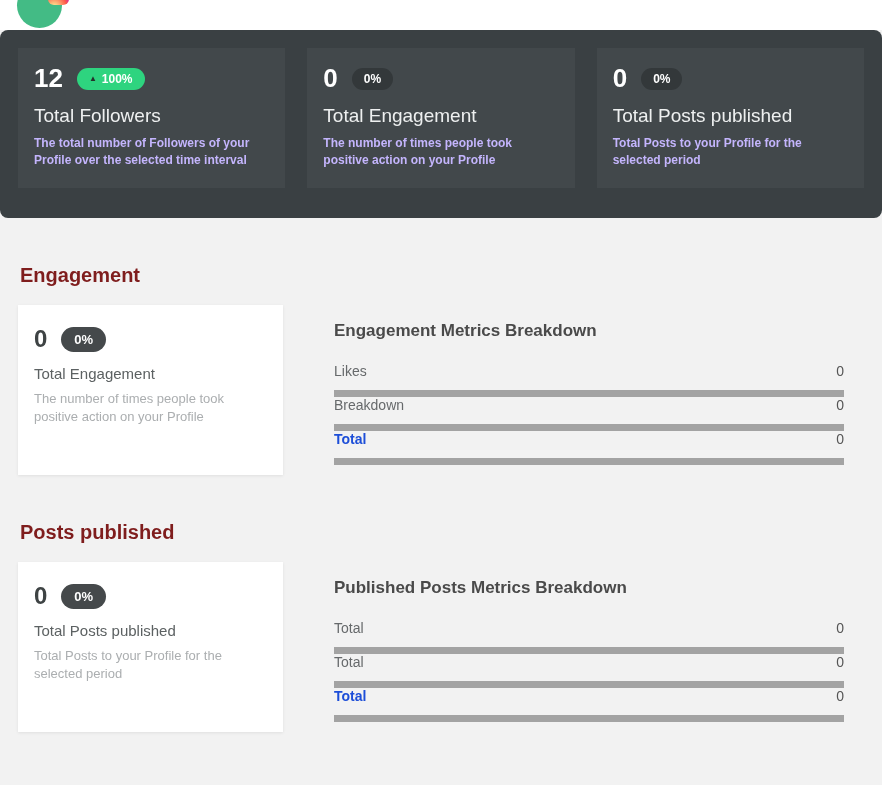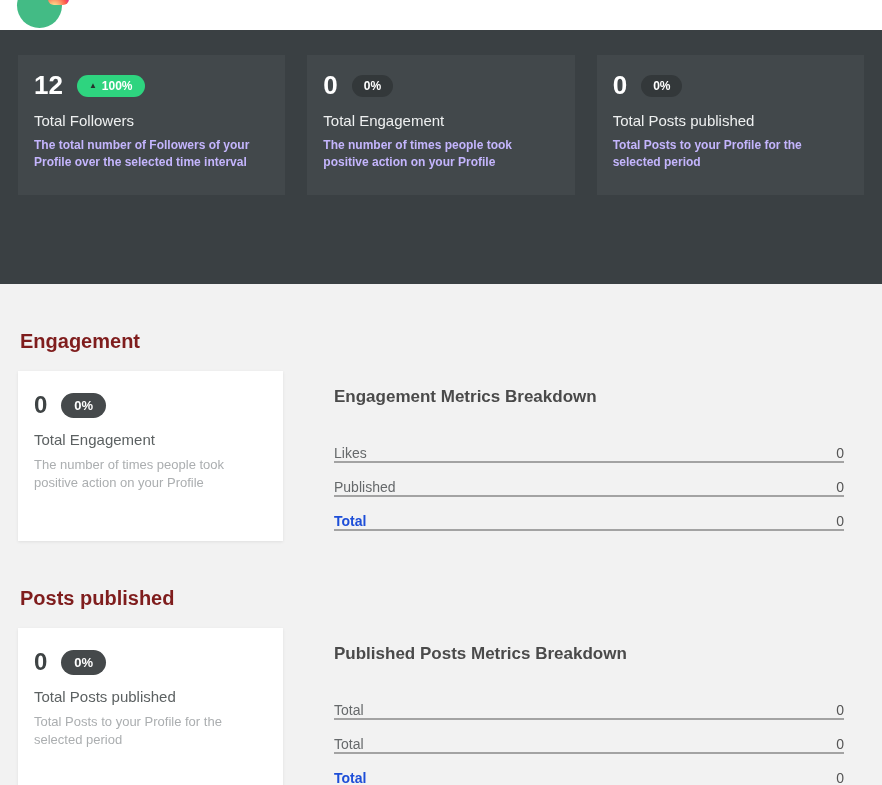--- a/index.html
+++ b/index.html
@@ -10,48 +10,48 @@
   
   .topbar { height:30px; background:#ffffff; position:relative; }
   .avatar-group { position:absolute; left:17px; top:-17px; width:60px; height:46px; }
   .avatar { width:45px; height:45px; border-radius:50%; background:#43bb85; }
   .ig-badge { position:absolute; left:31px; top:1px; width:21px; height:21px; border-radius:6px;
       background: radial-gradient(circle at 30% 110%, #fdf497 0%, #fd5949 45%, #d6249f 60%, #285AEB 90%);
       display:flex; align-items:center; justify-content:center; }
   .subtitle { position:absolute; left:75px; top:8px; font-size:12px; font-weight:700; color:#3a3f41; }
 
   
-  .dark-section { height:254px; background:#3a4043; padding:25px 18px 0; }
+  .dark-section { height:188px; background:#3a4043; padding:18px 18px 0;border-radius:8px; }
   .stats-row { display:flex; gap:22px; }
   .stat-card { width:268px; height:140px; background:#42484b; padding:15px 16px; }
   .num-row { display:flex; align-items:center; gap:14px; }
   .stat-value { font-size:26px; font-weight:700; color:#ffffff; }
   .badge { display:inline-flex; align-items:center; gap:5px; padding:4px 12px; border-radius:14px;
       font-size:12px; font-weight:700; color:#ffffff; }
   .badge.positive { background:#2ed47f; }
   .badge.neutral { background:#33383a; }
   .badge .arrow { font-size:8px; color:#26312b; line-height:1; }
-  .stat-title { margin-top:11px; font-size:15px; color:#eef0f0; }
+  .stat-title { margin-top:11px; font-size:19px; color:#eef0f0; }
   .stat-desc { margin-top:8px; font-size:12px; font-weight:600; color:#c4b5fd; line-height:1.45; max-width:236px; }
 
   
   .light-section { background:#f2f2f2; }
   .section-heading { margin:46px 0 0 20px; font-size:20px; font-weight:700; color:#7f1d1d; }
   .content-row { display:flex; margin-top:18px; padding:0 38px 0 18px; }
   .white-card { width:265px; min-height:170px; background:#ffffff; padding:20px 16px;
       box-shadow:0 1px 3px rgba(0,0,0,0.08); }
   .card-value { font-size:24px; font-weight:700; color:#3e4344; }
   .white-card .badge.neutral { background:#45494b; padding:5px 13px; font-size:13px; border-radius:16px; }
   .card-title { margin-top:12px; font-size:15px; color:#5c6162; }
   .card-desc { margin-top:8px; font-size:13px; color:#abaeb0; line-height:1.4; }
   .breakdown { flex:1; margin-left:51px; padding-top:10px; }
   .breakdown-title { font-size:17px; font-weight:700; color:#4a4a4a; margin-top:6px; }
   .rows { margin-top:22px; }
-  .row { display:flex; justify-content:space-between; align-items:flex-end; height:34px;
-      border-bottom:2px solid #a3a3a3; font-size:14px; color:#66696b; }
+  .row { display:flex; justify-content:space-between; align-items:flex-start; height:34px;
+      border-bottom:7px solid #a3a3a3; font-size:14px; color:#66696b; }
   .row .value { color:#555; }
   .row.total-row .label { font-weight:700; color:#1d4ed8; }
 </style>
 </head>
 <body>
 
 <div class="page">
 
   <div class="topbar">
     <div class="avatar-group">
@@ -117,21 +117,21 @@
         <div class="card-desc">The number of times people took positive action on your Profile</div>
       </div>
       <div class="breakdown">
         <h3 class="breakdown-title">Engagement Metrics Breakdown</h3>
         <div class="rows">
           <div class="row">
             <span class="label">Likes</span>
             <span class="value">0</span>
           </div>
           <div class="row">
-            <span class="label">Published</span>
+            <span class="label">Breakdown</span>
             <span class="value">0</span>
           </div>
           <div class="row total-row">
             <span class="label">Total</span>
             <span class="value">0</span>
           </div>
         </div>
       </div>
     </div>
 

